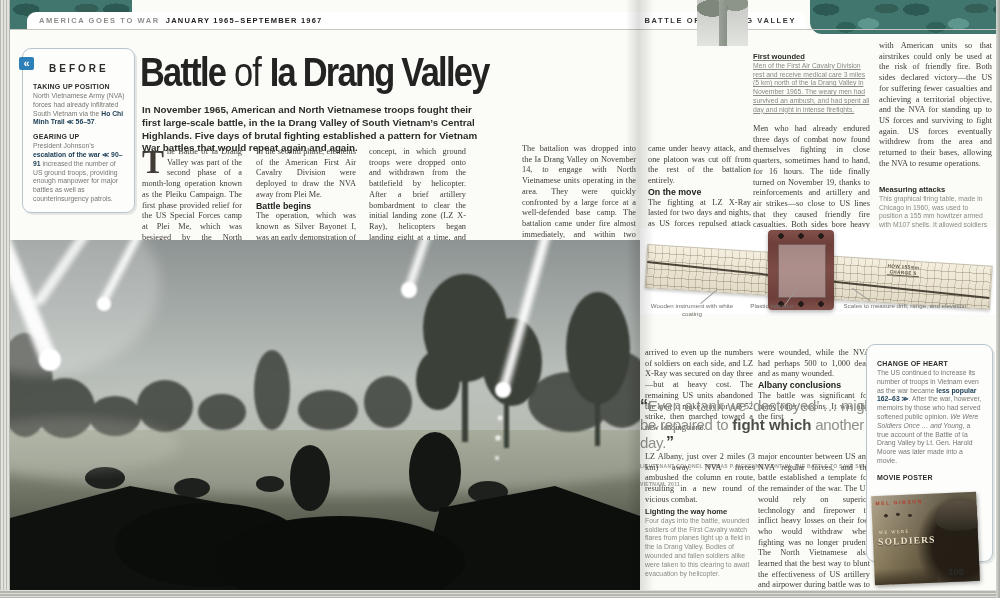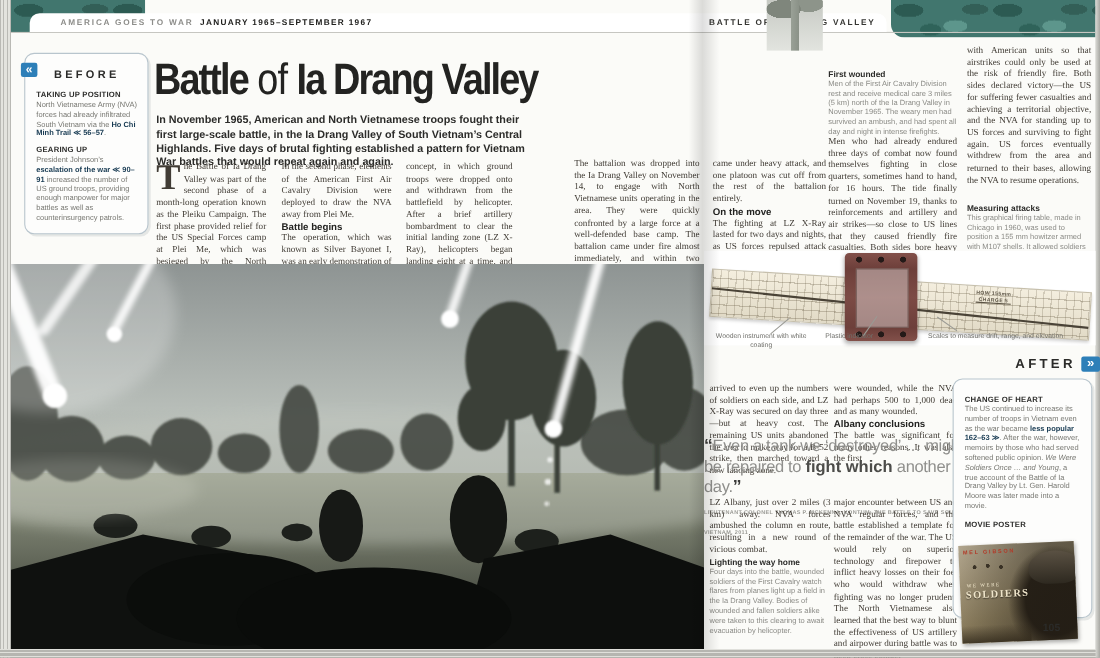--- a/index.html
+++ b/index.html
@@ -23,21 +23,21 @@
     background-image:
       radial-gradient(ellipse 22px 10px at 18% 28%,#2c5a52 0 60%,transparent 61%),
       radial-gradient(ellipse 18px 9px at 65% 70%,#5d968c 0 60%,transparent 61%),
       radial-gradient(ellipse 20px 8px at 85% 25%,#335f57 0 60%,transparent 61%),
       radial-gradient(ellipse 16px 9px at 40% 80%,#2f635a 0 60%,transparent 61%);
     background-size:90px 34px;}
   .camo-left{left:10px;width:122px;height:30px;border-bottom-right-radius:12px;}
   .camo-right{left:810px;width:186px;height:34px;border-bottom-left-radius:12px;}
   .band{position:absolute;left:27px;top:12px;width:779px;height:17px;background:#fff;
     border-top-left-radius:9px;border-top-right-radius:9px;z-index:2;
-    display:flex;align-items:center;padding:0 28px;box-sizing:border-box;}
+    display:flex;align-items:center;padding:0 12px;box-sizing:border-box;}
   .band-series{font-size:7.5px;font-weight:bold;letter-spacing:1.6px;color:#8d8d8a;}
   .band-dates{font-size:7.5px;font-weight:bold;letter-spacing:1.2px;color:#20201e;margin-left:6px;}
   .band-right{position:absolute;right:10px;font-size:7.5px;font-weight:bold;letter-spacing:1.6px;color:#37373­4;color:#353532;}
   .rule{position:absolute;left:10px;top:29px;width:986px;height:1px;background:#c6c6c1;z-index:1;}
   .tree-sliver{position:absolute;left:697px;top:0;width:51px;height:46px;z-index:3;
     background-image:
       linear-gradient(90deg,transparent 44%,#99a096 44%,#8a9187 58%,transparent 58%),
       radial-gradient(ellipse 26px 14px at 30% 18%,#7f867c 0 60%,transparent 61%),
       radial-gradient(ellipse 22px 12px at 75% 8%,#8d948a 0 60%,transparent 61%),
       linear-gradient(180deg,#c6c9c3,#e2e4df);}
@@ -191,21 +191,21 @@
   </div>
   <div class="col" style="left:522px;top:144px;width:114px;">
     <p>The battalion was dropped into the Ia Drang Valley on November 14, to engage with North Vietnamese units operating in the area. They were quickly confronted by a large force at a well-defended base camp. The battalion came under fire almost immediately, and within two hours the battle was on: multiple American companies</p>
   </div>
   <div class="col" style="left:648px;top:144px;width:103px;">
     <p>came under heavy attack, and one platoon was cut off from the rest of the battalion entirely.</p>
     <p class="subhead">On the move</p>
     <p>The fighting at LZ X-Ray lasted for two days and nights, as US forces repulsed attack after attack by NVA infantry advancing in waves. Eventually, enough reinforcements</p>
   </div>
 
-  <div class="cap" style="left:753px;top:64px;width:119px;">
+  <div class="cap" style="left:753px;top:53px;width:119px;text-decoration:underline;">
     <p class="cap-h">First wounded</p>
     <p>Men of the First Air Cavalry Division rest and receive medical care 3 miles (5 km) north of the Ia Drang Valley in November 1965. The weary men had survived an ambush, and had spent all day and night in intense firefights.</p>
   </div>
   <div class="col" style="left:753px;top:124px;width:117px;">
     <p>Men who had already endured three days of combat now found themselves fighting in close quarters, sometimes hand to hand, for 16 hours. The tide finally turned on November 19, thanks to reinforcements and artillery and air strikes—so close to US lines that they caused friendly fire casualties. Both sides bore heavy losses in the battle: nearly 300 Americans were killed and hundreds more</p>
   </div>
   <div class="col" style="left:879px;top:41px;width:113px;">
     <p>with American units so that airstrikes could only be used at the risk of friendly fire. Both sides declared victory—the US for suffering fewer casualties and achieving a territorial objective, and the NVA for standing up to US forces and surviving to fight again. US forces eventually withdrew from the area and returned to their bases, allowing the NVA to resume operations.</p>
   </div>
   <div class="cap" style="left:879px;top:186px;width:113px;">
@@ -307,23 +307,20 @@
   </div>
   <div class="inst-caps">
     <div class="leader" style="left:58px;top:-4px;transform:rotate(-40deg);"></div>
     <div class="leader" style="left:140px;top:-4px;transform:rotate(-55deg);"></div>
     <div class="leader" style="left:210px;top:-6px;transform:rotate(35deg);"></div>
     <div class="inst-cap" style="left:4px;top:2px;width:96px;">Wooden instrument with white coating</div>
     <div class="inst-cap" style="left:102px;top:2px;width:60px;">Plastic indicator</div>
     <div class="inst-cap" style="left:200px;top:2px;width:130px;">Scales to measure drift, range, and elevation</div>
   </div>
 
-  <div class="after-head">
-    <span class="box-title">AFTER</span><span class="chev-right">»</span>
-  </div>
 
   <div class="col" style="left:645px;top:348px;width:108px;">
     <p>arrived to even up the numbers of soldiers on each side, and LZ X-Ray was secured on day three—but at heavy cost. The remaining US units abandoned the area to make way for a B-52 strike, then marched toward a new landing zone.</p>
   </div>
   <div class="col" style="left:758px;top:348px;width:112px;">
     <p>were wounded, while the NVA had perhaps 500 to 1,000 dead and as many wounded.</p>
     <p class="subhead">Albany conclusions</p>
     <p>The battle was significant for many other reasons. It was also the first</p>
   </div>
 

